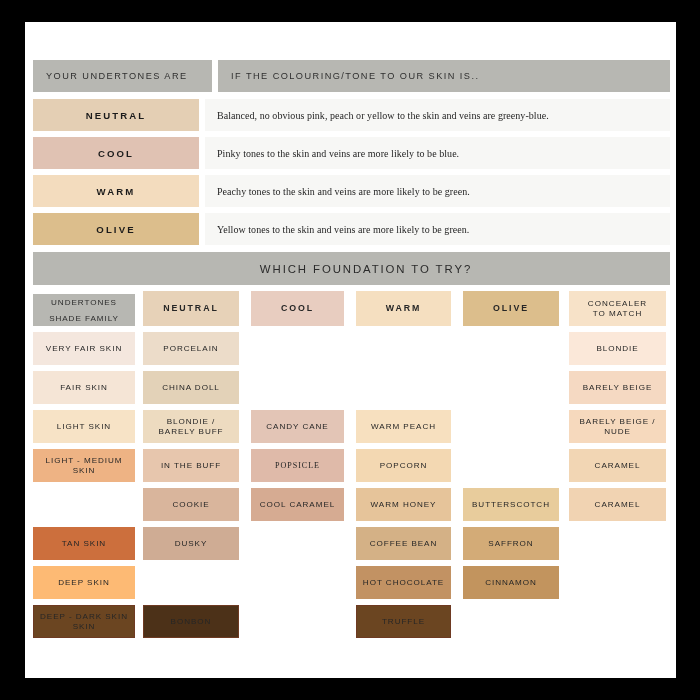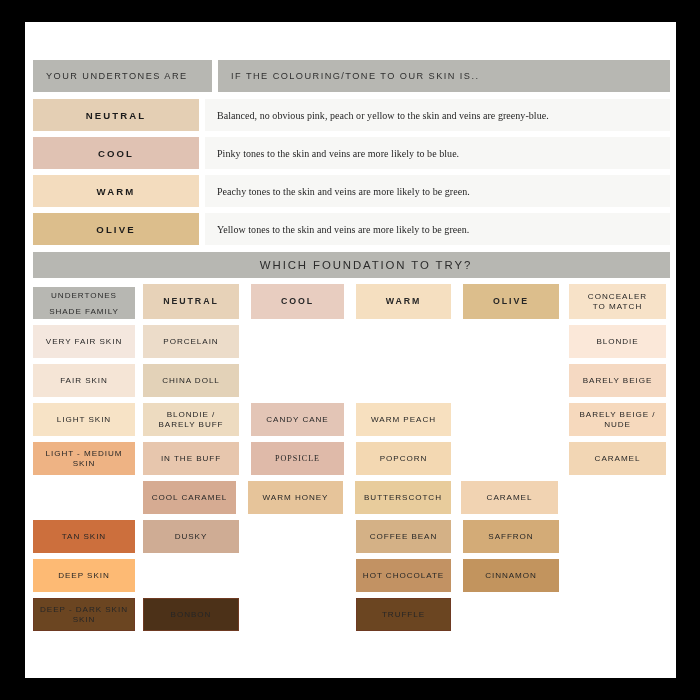--- a/index.html
+++ b/index.html
@@ -79,21 +79,21 @@
 
   
   #foundation-section {
     position: absolute;
     left: 8px;
     top: 230px;
     width: 637px;
   }
   #foundation-title {
     background: #b7b7b2;
-    height: 26px;
+    height: 33px;
     display: flex;
     align-items: center;
     justify-content: center;
     font-size: 11.4px;
     letter-spacing: 1.9px;
     color: #2b2b2b;
     padding-left: 29px;
   }
   .grid-row {
     display: flex;
@@ -242,20 +242,21 @@
         <div class="grid-row">
           <div class="cell c1" style="background: rgb(238, 179, 132);">LIGHT - MEDIUM<br>SKIN</div>
           <div class="cell c2" style="background: rgb(231, 198, 173);">IN THE BUFF</div>
           <div class="cell c3" style="background: rgb(223, 186, 169); font-family: Liberation Serif, serif;">POPSICLE</div>
           <div class="cell c4" style="background: rgb(243, 216, 178);">POPCORN</div>
           <div class="cell c5 empty"></div>
           <div class="cell c6" style="background: rgb(242, 214, 180);">CARAMEL</div>
         </div>
         <div class="grid-row">
           <div class="cell c1" style="background: #a16207; margin-top: 35px;">MEDIUM SKIN</div>
+          <div class="cell c2" style="background: rgb(217, 181, 156);">COOKIE</div>
           <div class="cell c3" style="background: rgb(214, 171, 146);">COOL CARAMEL</div>
           <div class="cell c4" style="background: rgb(230, 196, 154);">WARM HONEY</div>
           <div class="cell c5" style="background: rgb(232, 204, 156);">BUTTERSCOTCH</div>
           <div class="cell c6" style="background: rgb(241, 211, 178);">CARAMEL</div>
         </div>
         <div class="grid-row">
           <div class="cell c1" style="background: rgb(204, 111, 61);">TAN SKIN</div>
           <div class="cell c2" style="background: rgb(207, 172, 148);">DUSKY</div>
           <div class="cell c3 empty"></div>
           <div class="cell c4" style="background: rgb(212, 177, 134);">COFFEE BEAN</div>

